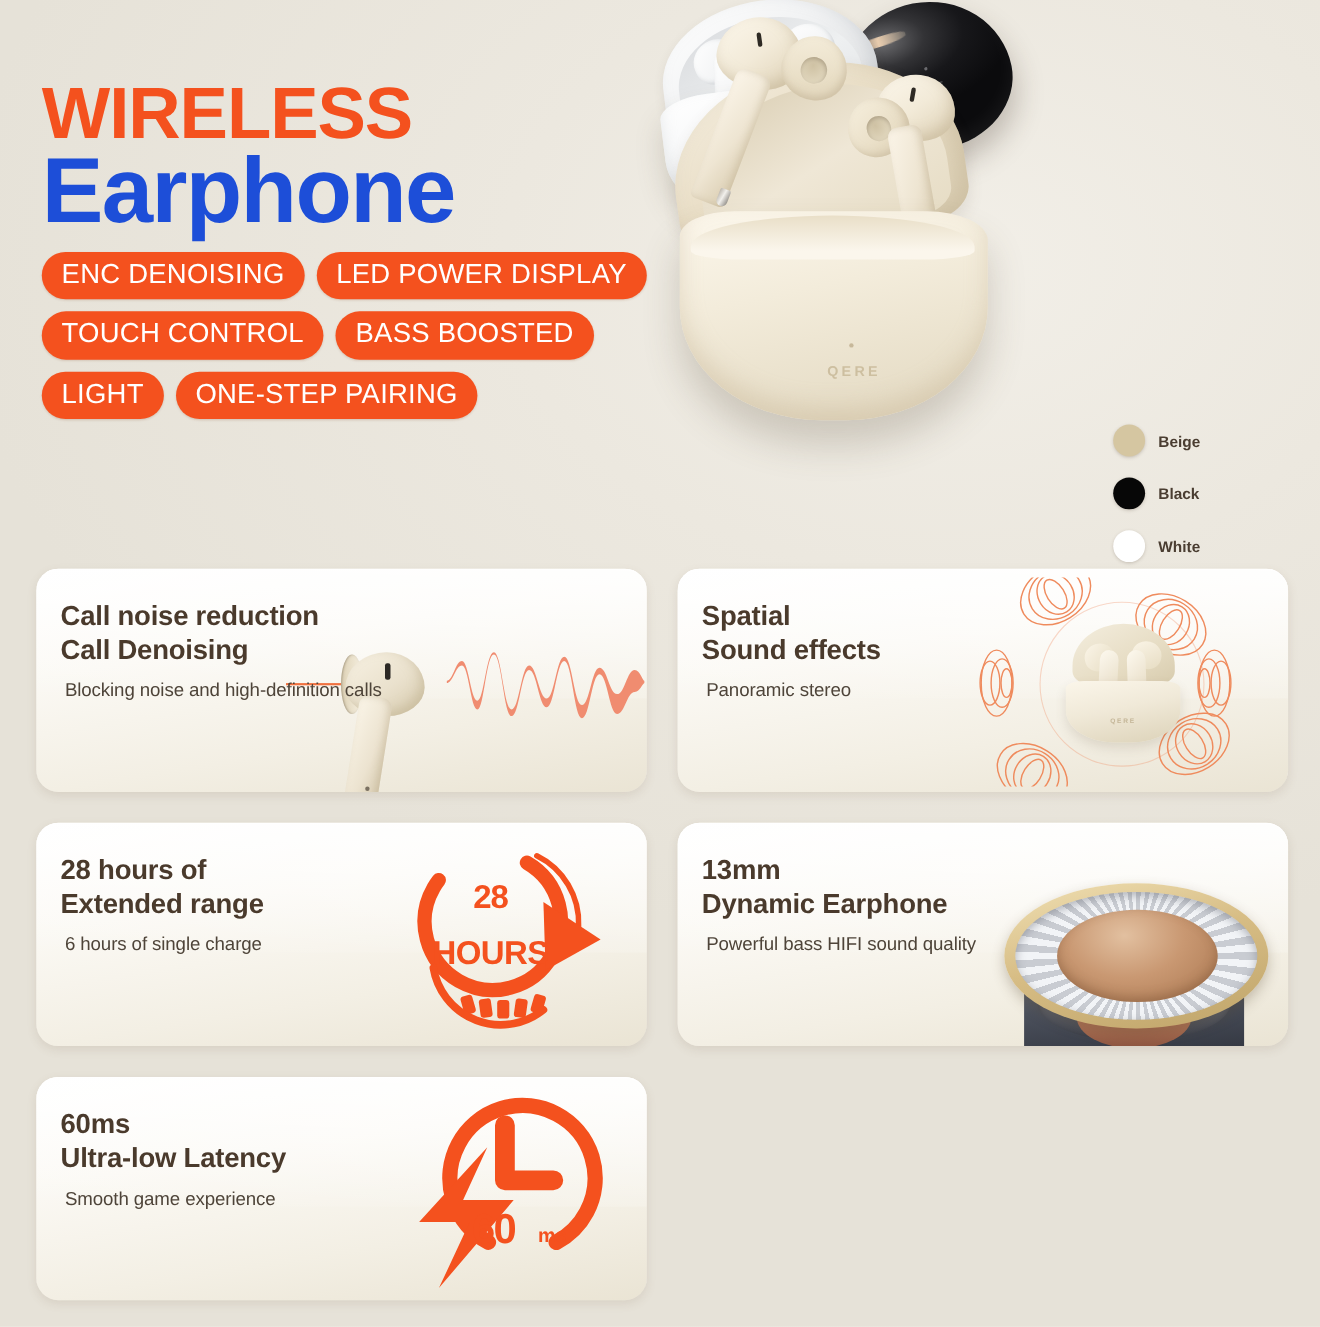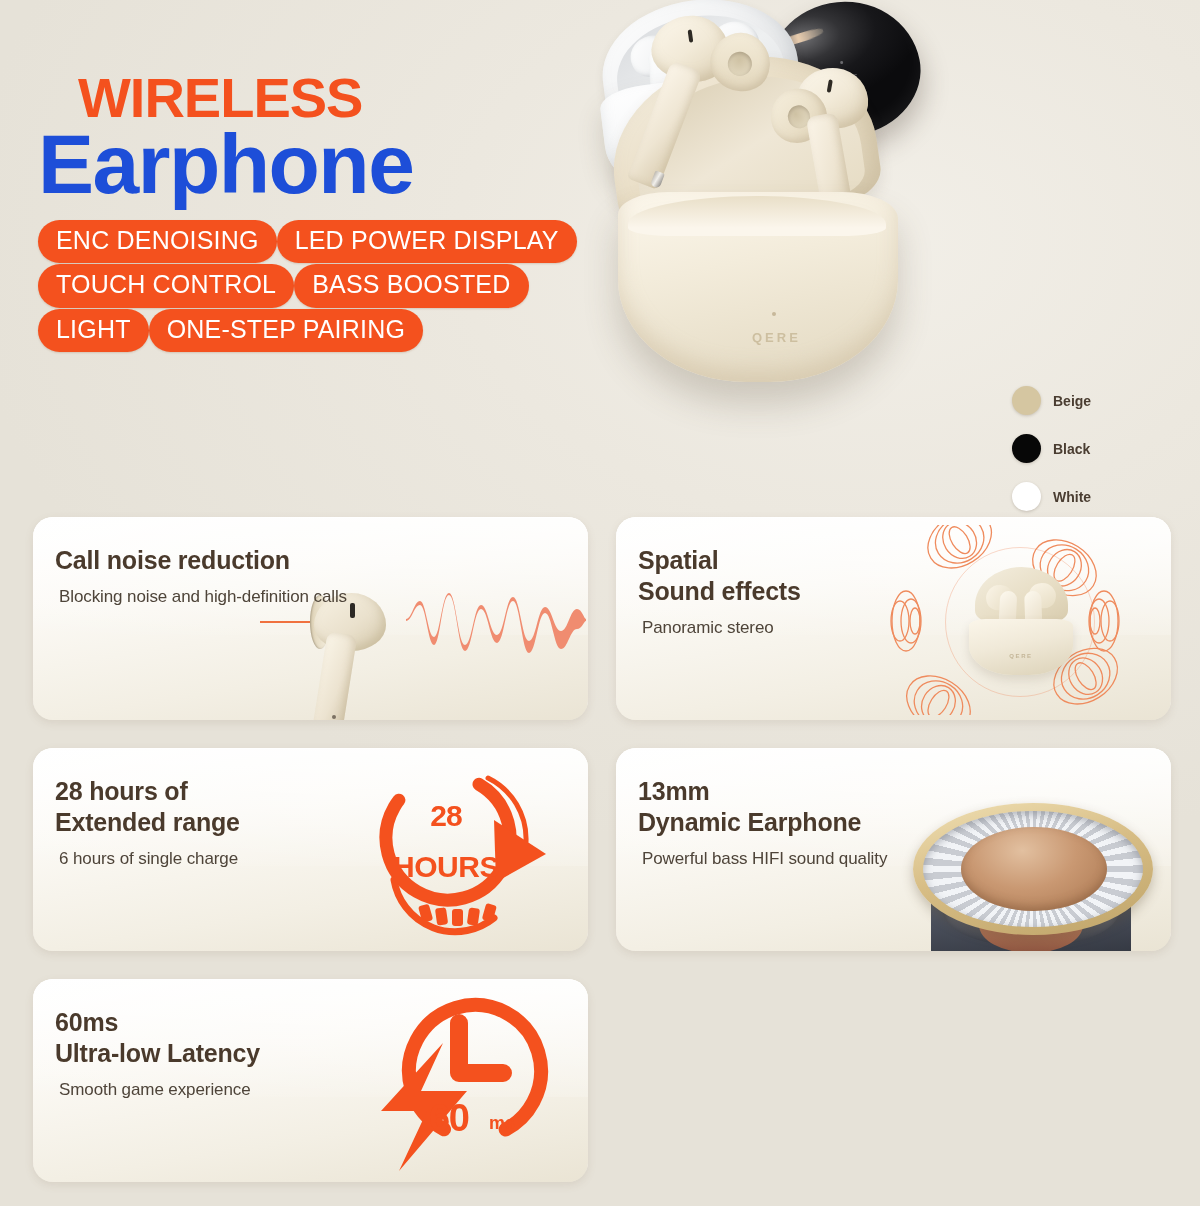--- a/index.html
+++ b/index.html
@@ -21,40 +21,39 @@
   
   #hero {
     position: absolute;
     left: 0; top: 0;
     width: 1200px; height: 505px;
   }
 
   #hero-text { position: absolute; left: 38px; top: 72px; width: 620px; }
 
   .title-wireless {
-    font-size: 56px;
+    font-size: 66px;
     font-weight: bold;
     letter-spacing: -1px;
     line-height: 0.92;
     color: #f4511e;
     display: block;
-    margin-left: 40px;
   }
   .title-earphone {
     font-size: 84px;
     font-weight: bold;
     letter-spacing: -1.5px;
     line-height: 1.0;
     color: #1d4ed8;
     display: block;
     margin-top: -2px;
   }
 
   .pill-rows { margin-top: 14px; }
-  .pill-row { display: flex; margin-bottom: 1px; }
+  .pill-row { display: flex; gap: 11px; margin-bottom: 11px; }
   .pill {
     background: #f4511e;
     color: #ffffff;
     border-radius: 999px;
     padding: 6px 18px 8px 18px;
     font-size: 25px;
     letter-spacing: 0.2px;
     white-space: nowrap;
     line-height: 1.18;
     box-shadow: 0 1px 2px rgba(120,50,10,0.18);
@@ -505,20 +504,21 @@
   </div>
 
 </section>
 
 <section id="grid">
 
   <article class="card">
     <div class="card-text">
       <div class="card-title">
         <div>Call noise reduction</div>
+        <div>Call Denoising</div>
       </div>
       <div class="card-sub">Blocking noise and high-definition calls</div>
     </div>
     <div class="card-art" id="art-call">
       <div class="leader"></div>
       <div class="bud-ring"></div>
       <div class="bud-head"></div>
       <div class="bud-stem"></div>
       <div class="slot"></div>
       <div class="dot"></div>

